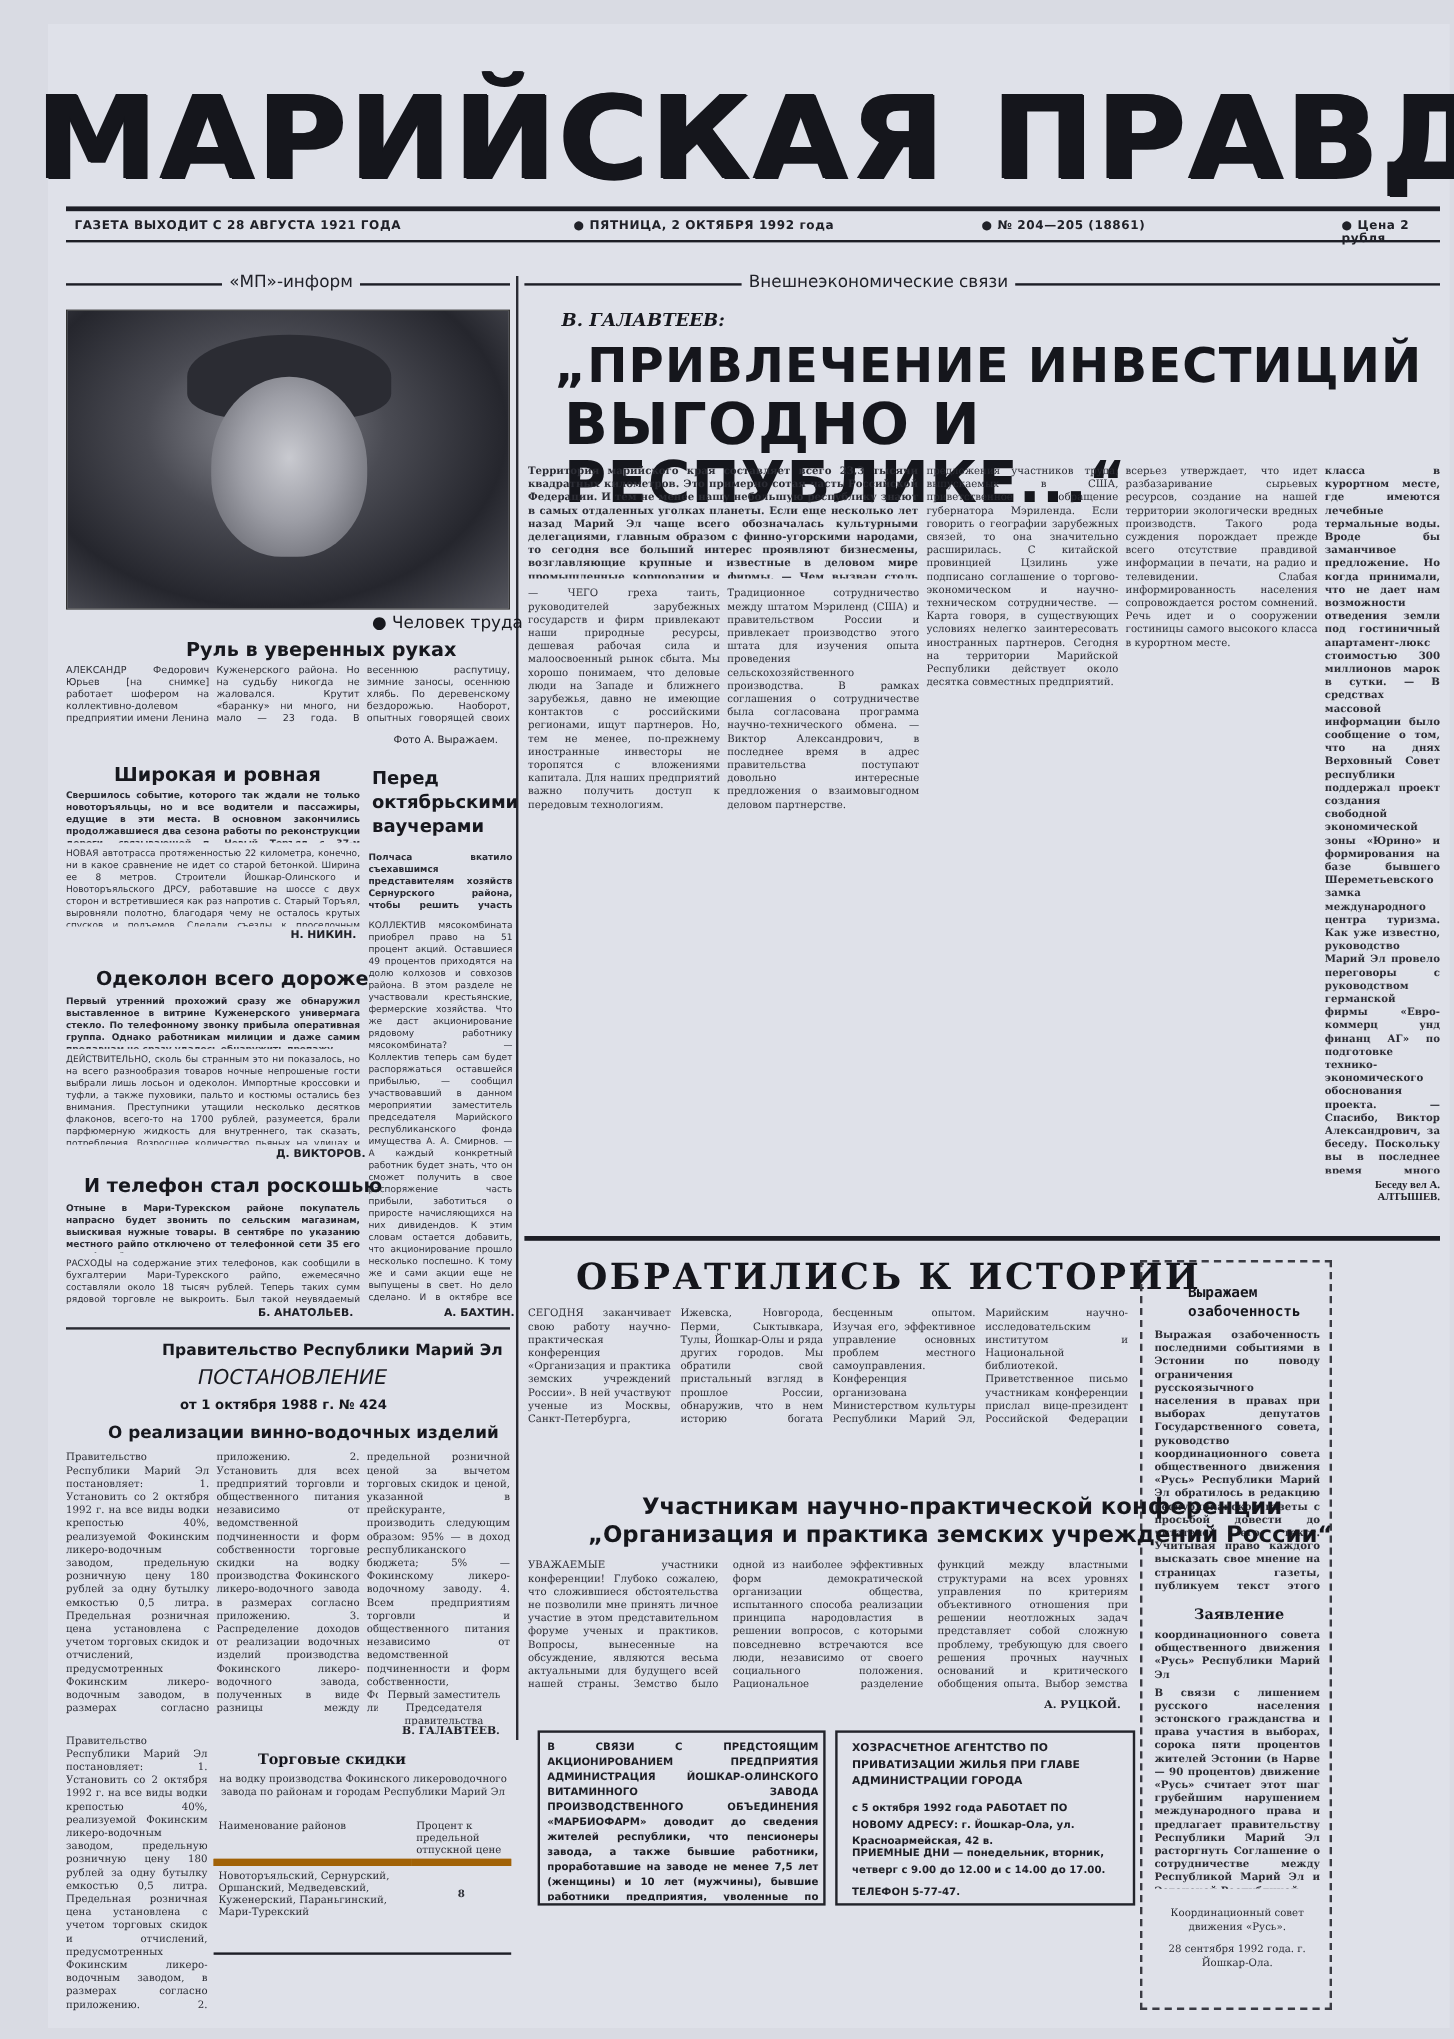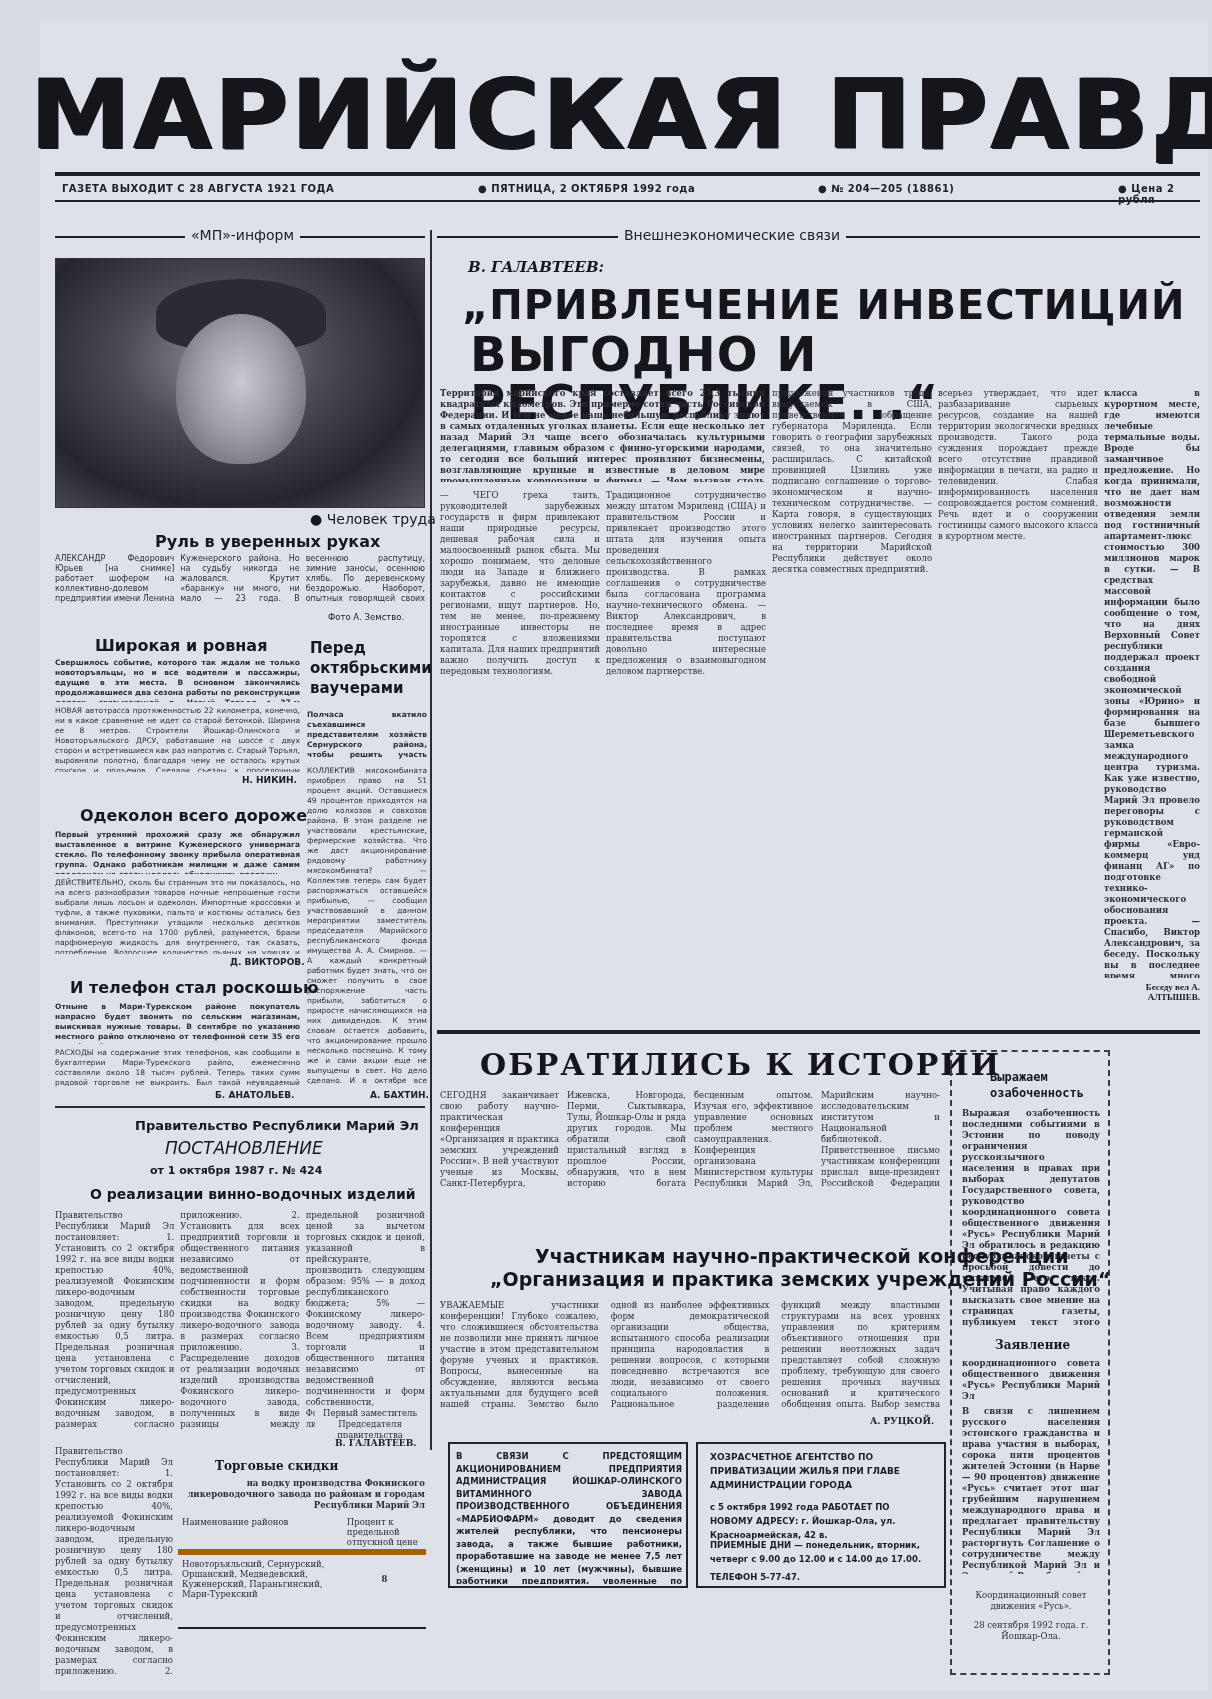--- a/index.html
+++ b/index.html
@@ -54,21 +54,21 @@
 <div class="vline" style="left:430px;top:230px;height:1220px"></div>
 
 <div class="photo">
   <div class="cap"></div>
   <div class="face"></div>
 </div>
 <div class="h" style="left:310px;top:511px;font-size:14px;font-weight:normal"><span>● </span><span>Человек труда</span></div>
 
 <div class="h" style="left:155px;top:532px;font-size:16px">Руль в уверенных руках</div>
 <div class="body sans" style="left:55px;top:554px;width:370px;height:55px;column-count:3;column-gap:6px;font-size:8px;line-height:10px">АЛЕКСАНДР Федорович Юрьев [на снимке] работает шофером на коллективно-долевом предприятии имени Ленина Куженерского района. Но на судьбу никогда не жаловался. Крутит «баранку» ни много, ни мало — 23 года. В весеннюю распутицу, зимние заносы, осеннюю хлябь. По деревенскому бездорожью. Наоборот, опытных говорящей своих старается подбодрить, чтобы уверенней рулили в жизни.</div>
-<div class="byline" style="left:328px;top:612px;font-weight:normal;font-size:8.5px">Фото А. Земство.</div>
+<div class="byline" style="left:328px;top:612px;font-weight:normal;font-size:8.5px">Фото А. Выражаем.</div>
 
 <div class="h" style="left:95px;top:636px;font-size:16px">Широкая и ровная</div>
 <div class="body sans bold" style="left:55px;top:658px;width:245px;height:44px;font-size:7.5px;line-height:10px">Свершилось событие, которого так ждали не только новоторъяльцы, но и все водители и пассажиры, едущие в эти места. В основном закончились продолжавшиеся два сезона работы по реконструкции дороги, связывающей п. Новый Торъял с 37-м километром Сернурского тракта.</div>
 <div class="body sans" style="left:55px;top:706px;width:245px;height:66px;font-size:7.5px;line-height:10px">НОВАЯ автотрасса протяженностью 22 километра, конечно, ни в какое сравнение не идет со старой бетонкой. Ширина ее 8 метров. Строители Йошкар-Олинского и Новоторъяльского ДРСУ, работавшие на шоссе с двух сторон и встретившиеся как раз напротив с. Старый Торъял, выровняли полотно, благодаря чему не осталось крутых спусков и подъемов. Сделали съезды к проселочным дорогам, построили павильоны для пассажиров.</div>
 <div class="byline" style="left:242px;top:775px">Н. НИКИН.</div>
 
 <div class="h" style="left:310px;top:638px;font-size:15px;white-space:normal;width:120px;line-height:20px">Перед октябрьскими ваучерами</div>
 <div class="body sans" style="left:307px;top:710px;width:120px;height:50px;font-size:7.5px;line-height:10px;font-weight:bold">Полчаса вкатило съехавшимся представителям хозяйств Сернурского района, чтобы решить участь местного мясокомбината. Отныне он стал акционерным обществом.</div>
 <div class="body sans" style="left:307px;top:766px;width:120px;height:320px;font-size:7.5px;line-height:10px">КОЛЛЕКТИВ мясокомбината приобрел право на 51 процент акций. Оставшиеся 49 процентов приходятся на долю колхозов и совхозов района. В этом разделе не участвовали крестьянские, фермерские хозяйства. Что же даст акционирование рядовому работнику мясокомбината? — Коллектив теперь сам будет распоряжаться оставшейся прибылью, — сообщил участвовавший в данном мероприятии заместитель председателя Марийского республиканского фонда имущества А. А. Смирнов. — А каждый конкретный работник будет знать, что он сможет получить в свое распоряжение часть прибыли, заботиться о приросте начисляющихся на них дивидендов. К этим словам остается добавить, что акционирование прошло несколько поспешно. К тому же и сами акции еще не выпущены в свет. Но дело сделано. И в октябре все другие сернурские граждане при наличии ваучеров смогут стать акционерами мясокомбината будет просто бесполезно.</div>
 <div class="byline" style="left:370px;top:1090px">А. БАХТИН.</div>
@@ -80,28 +80,28 @@
 
 <div class="h" style="left:70px;top:978px;font-size:16px">И телефон стал роскошью</div>
 <div class="body sans bold" style="left:55px;top:1002px;width:245px;height:42px;font-size:7.5px;line-height:10px">Отныне в Мари-Турекском районе покупатель напрасно будет звонить по сельским магазинам, выискивая нужные товары. В сентябре по указанию местного райпо отключено от телефонной сети 35 его периферийных торговых точек.</div>
 <div class="body sans" style="left:55px;top:1048px;width:245px;height:40px;font-size:7.5px;line-height:10px">РАСХОДЫ на содержание этих телефонов, как сообщили в бухгалтерии Мари-Турекского райпо, ежемесячно составляли около 18 тысяч рублей. Теперь таких сумм рядовой торговле не выкроить. Был такой неувядаемый лозунг застойных лет, и если его немного перефразировать, то он будет звучать так: экономика сельской торговли должна быть экономной. Как говорится, не до жиру — быть бы живу.</div>
 <div class="byline" style="left:215px;top:1090px">Б. АНАТОЛЬЕВ.</div>
 
 <div class="thin" style="left:55px;top:1106px;width:370px;height:2px"></div>
 
 <div class="h" style="left:135px;top:1118px;font-size:13px;font-weight:bold">Правительство Республики Марий Эл</div>
 <div class="h" style="left:165px;top:1138px;font-size:17px;font-style:italic;font-weight:normal">ПОСТАНОВЛЕНИЕ</div>
-<div class="h" style="left:150px;top:1164px;font-size:11px">от 1 октября 1987 г. № 424</div>
+<div class="h" style="left:150px;top:1164px;font-size:11px">от 1 октября 1988 г. № 424</div>
 <div class="h" style="left:90px;top:1186px;font-size:14px">О реализации винно-водочных изделий</div>
 <div class="body" style="left:55px;top:1210px;width:370px;height:226px;column-count:3;column-gap:6px">Правительство Республики Марий Эл постановляет: 1. Установить со 2 октября 1992 г. на все виды водки крепостью 40%, реализуемой Фокинским ликеро-водочным заводом, предельную розничную цену 180 рублей за одну бутылку емкостью 0,5 литра. Предельная розничная цена установлена с учетом торговых скидок и отчислений, предусмотренных Фокинским ликеро-водочным заводом, в размерах согласно приложению. 2. Установить для всех предприятий торговли и общественного питания независимо от ведомственной подчиненности и форм собственности торговые скидки на водку производства Фокинского ликеро-водочного завода в размерах согласно приложению. 3. Распределение доходов от реализации водочных изделий производства Фокинского ликеро-водочного завода, полученных в виде разницы между предельной розничной ценой за вычетом торговых скидок и ценой, указанной в прейскуранте, производить следующим образом: 95% — в доход республиканского бюджета; 5% — Фокинскому ликеро-водочному заводу. 4. Всем предприятиям торговли и общественного питания независимо от ведомственной подчиненности и форм собственности, Фокинскому ликероводочному заводу перечислять ежедекадно в доход республиканского бюджета на счет № 000747004 расчетно-кассового центра г. Йошкар-Олы, код 183002; 30% — на пополнение оборотных средств предприятий. 5. Признать утратившими силу пункты № 1—3 постановления правительства Республики Марий Эл от 14 сентября 1992 г. № 305 «О мерах по упорядочению производства винно-водочных изделий и пива и реализации его продукции».</div>
 <div class="body" style="left:315px;top:1408px;width:110px;height:30px;text-align:center;background:#dfe1e9">Первый заместитель Председателя правительства Республики Марий Эл</div>
 <div class="byline" style="left:335px;top:1438px;font-family:'DejaVu Serif',serif">В. ГАЛАВТЕЕВ.</div>
 
 <div class="h" style="left:215px;top:1459px;font-size:12px;font-family:'DejaVu Serif',serif">Торговые скидки</div>
-<div class="body" style="left:180px;top:1478px;width:245px;height:34px;font-weight:bold;text-align:right">на водку производства Фокинского ликероводочного завода по районам и городам Республики Марий Эл</div>
+<div class="body" style="left:180px;top:1478px;width:245px;height:34px;font-weight:normal;text-align:center">на водку производства Фокинского ликероводочного завода по районам и городам Республики Марий Эл</div>
 <div class="body" style="left:55px;top:1446px;width:118px;height:230px">Правительство Республики Марий Эл постановляет: 1. Установить со 2 октября 1992 г. на все виды водки крепостью 40%, реализуемой Фокинским ликеро-водочным заводом, предельную розничную цену 180 рублей за одну бутылку емкостью 0,5 литра. Предельная розничная цена установлена с учетом торговых скидок и отчислений, предусмотренных Фокинским ликеро-водочным заводом, в размерах согласно приложению. 2. Установить для всех предприятий торговли и общественного питания независимо от ведомственной подчиненности и форм собственности торговые скидки на водку производства Фокинского ликеро-водочного завода в размерах согласно приложению. 3. Распределение доходов от реализации водочных изделий производства Фокинского ликеро-водочного завода, полученных в виде разницы между предельной розничной ценой за вычетом торговых скидок и ценой, указанной в прейскуранте, производить следующим образом: 95% — в доход республиканского бюджета; 5% — Фокинскому ликеро-водочному заводу. 4. Всем предприятиям торговли и общественного питания независимо от ведомственной подчиненности и форм собственности, Фокинскому ликероводочному заводу перечислять ежедекадно в доход республиканского бюджета на счет № 000747004 расчетно-кассового центра г. Йошкар-Олы, код 183002; 30% — на пополнение оборотных средств предприятий. 5. Признать утратившими силу пункты № 1—3 постановления правительства Республики Марий Эл от 14 сентября 1992 г. № 305 «О мерах по упорядочению производства винно-водочных изделий и пива и реализации его продукции».</div>
 <table class="trade" style="left:178px;top:1515px;width:248px">
   <thead>
     <tr>
       <th>Наименование районов</th>
       <th>Процент к предельной отпускной цене</th>
     </tr>
   </thead>
   <tbody>
     <tr>

